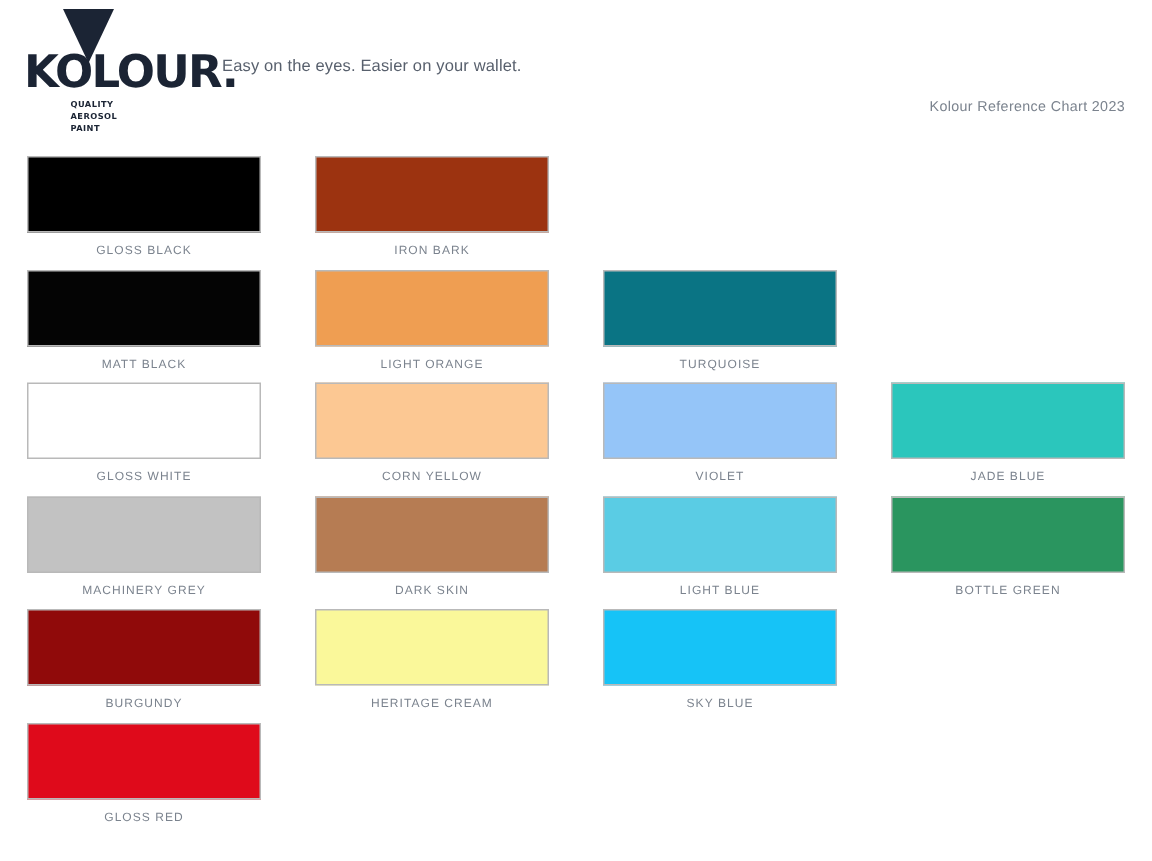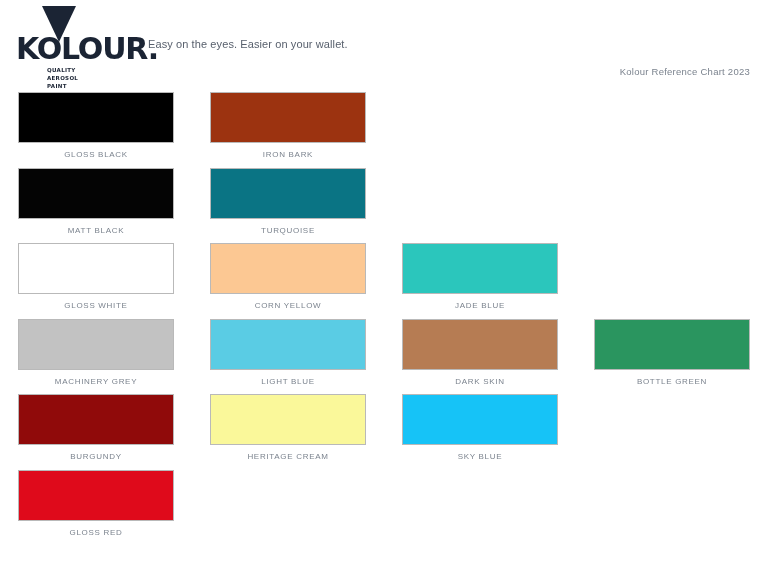--- a/index.html
+++ b/index.html
@@ -86,21 +86,21 @@
     font-size: 9.5px;
     color: #7b838e;
     letter-spacing: 0.25px;
     white-space: nowrap;
   }
 
   
   .grid {
     position: absolute;
     left: 0;
-    top: 92px;
+    top: 104px;
     width: 664px;
   }
 
   .row {
     display: flex;
     width: 768px;
     height: 75.5px;
   }
 
   .cell {
@@ -162,50 +162,58 @@
           <div class="chip" style="background: rgb(156, 51, 16);"></div>
           <div class="chip-label">IRON BARK</div>
         </div>
       </div>
       <div class="row">
         <div class="cell">
           <div class="chip" style="background: rgb(4, 4, 4);"></div>
           <div class="chip-label">MATT BLACK</div>
         </div>
         <div class="cell">
+          <div class="chip" style="background: rgb(239, 158, 82);"></div>
+          <div class="chip-label">LIGHT ORANGE</div>
+        </div>
+        <div class="cell">
           <div class="chip" style="background: rgb(10, 116, 132);"></div>
           <div class="chip-label">TURQUOISE</div>
         </div>
       </div>
       <div class="row">
         <div class="cell">
           <div class="chip" style="background: rgb(255, 255, 255);"></div>
           <div class="chip-label">GLOSS WHITE</div>
         </div>
         <div class="cell">
           <div class="chip" style="background: rgb(252, 200, 147);"></div>
           <div class="chip-label">CORN YELLOW</div>
         </div>
         <div class="cell">
+          <div class="chip" style="background: rgb(149, 197, 248);"></div>
+          <div class="chip-label">VIOLET</div>
+        </div>
+        <div class="cell">
           <div class="chip" style="background: rgb(43, 198, 188);"></div>
           <div class="chip-label">JADE BLUE</div>
         </div>
       </div>
       <div class="row">
         <div class="cell">
           <div class="chip" style="background: rgb(194, 194, 194);"></div>
           <div class="chip-label">MACHINERY GREY</div>
         </div>
         <div class="cell">
+          <div class="chip" style="background: rgb(182, 124, 83);"></div>
+          <div class="chip-label">DARK SKIN</div>
+        </div>
+        <div class="cell">
           <div class="chip" style="background: rgb(90, 204, 228);"></div>
           <div class="chip-label">LIGHT BLUE</div>
-        </div>
-        <div class="cell">
-          <div class="chip" style="background: rgb(182, 124, 83);"></div>
-          <div class="chip-label">DARK SKIN</div>
         </div>
         <div class="cell">
           <div class="chip" style="background: rgb(42, 149, 95);"></div>
           <div class="chip-label">BOTTLE GREEN</div>
         </div>
       </div>
       <div class="row">
         <div class="cell">
           <div class="chip" style="background: rgb(144, 10, 10);"></div>
           <div class="chip-label">BURGUNDY</div>

